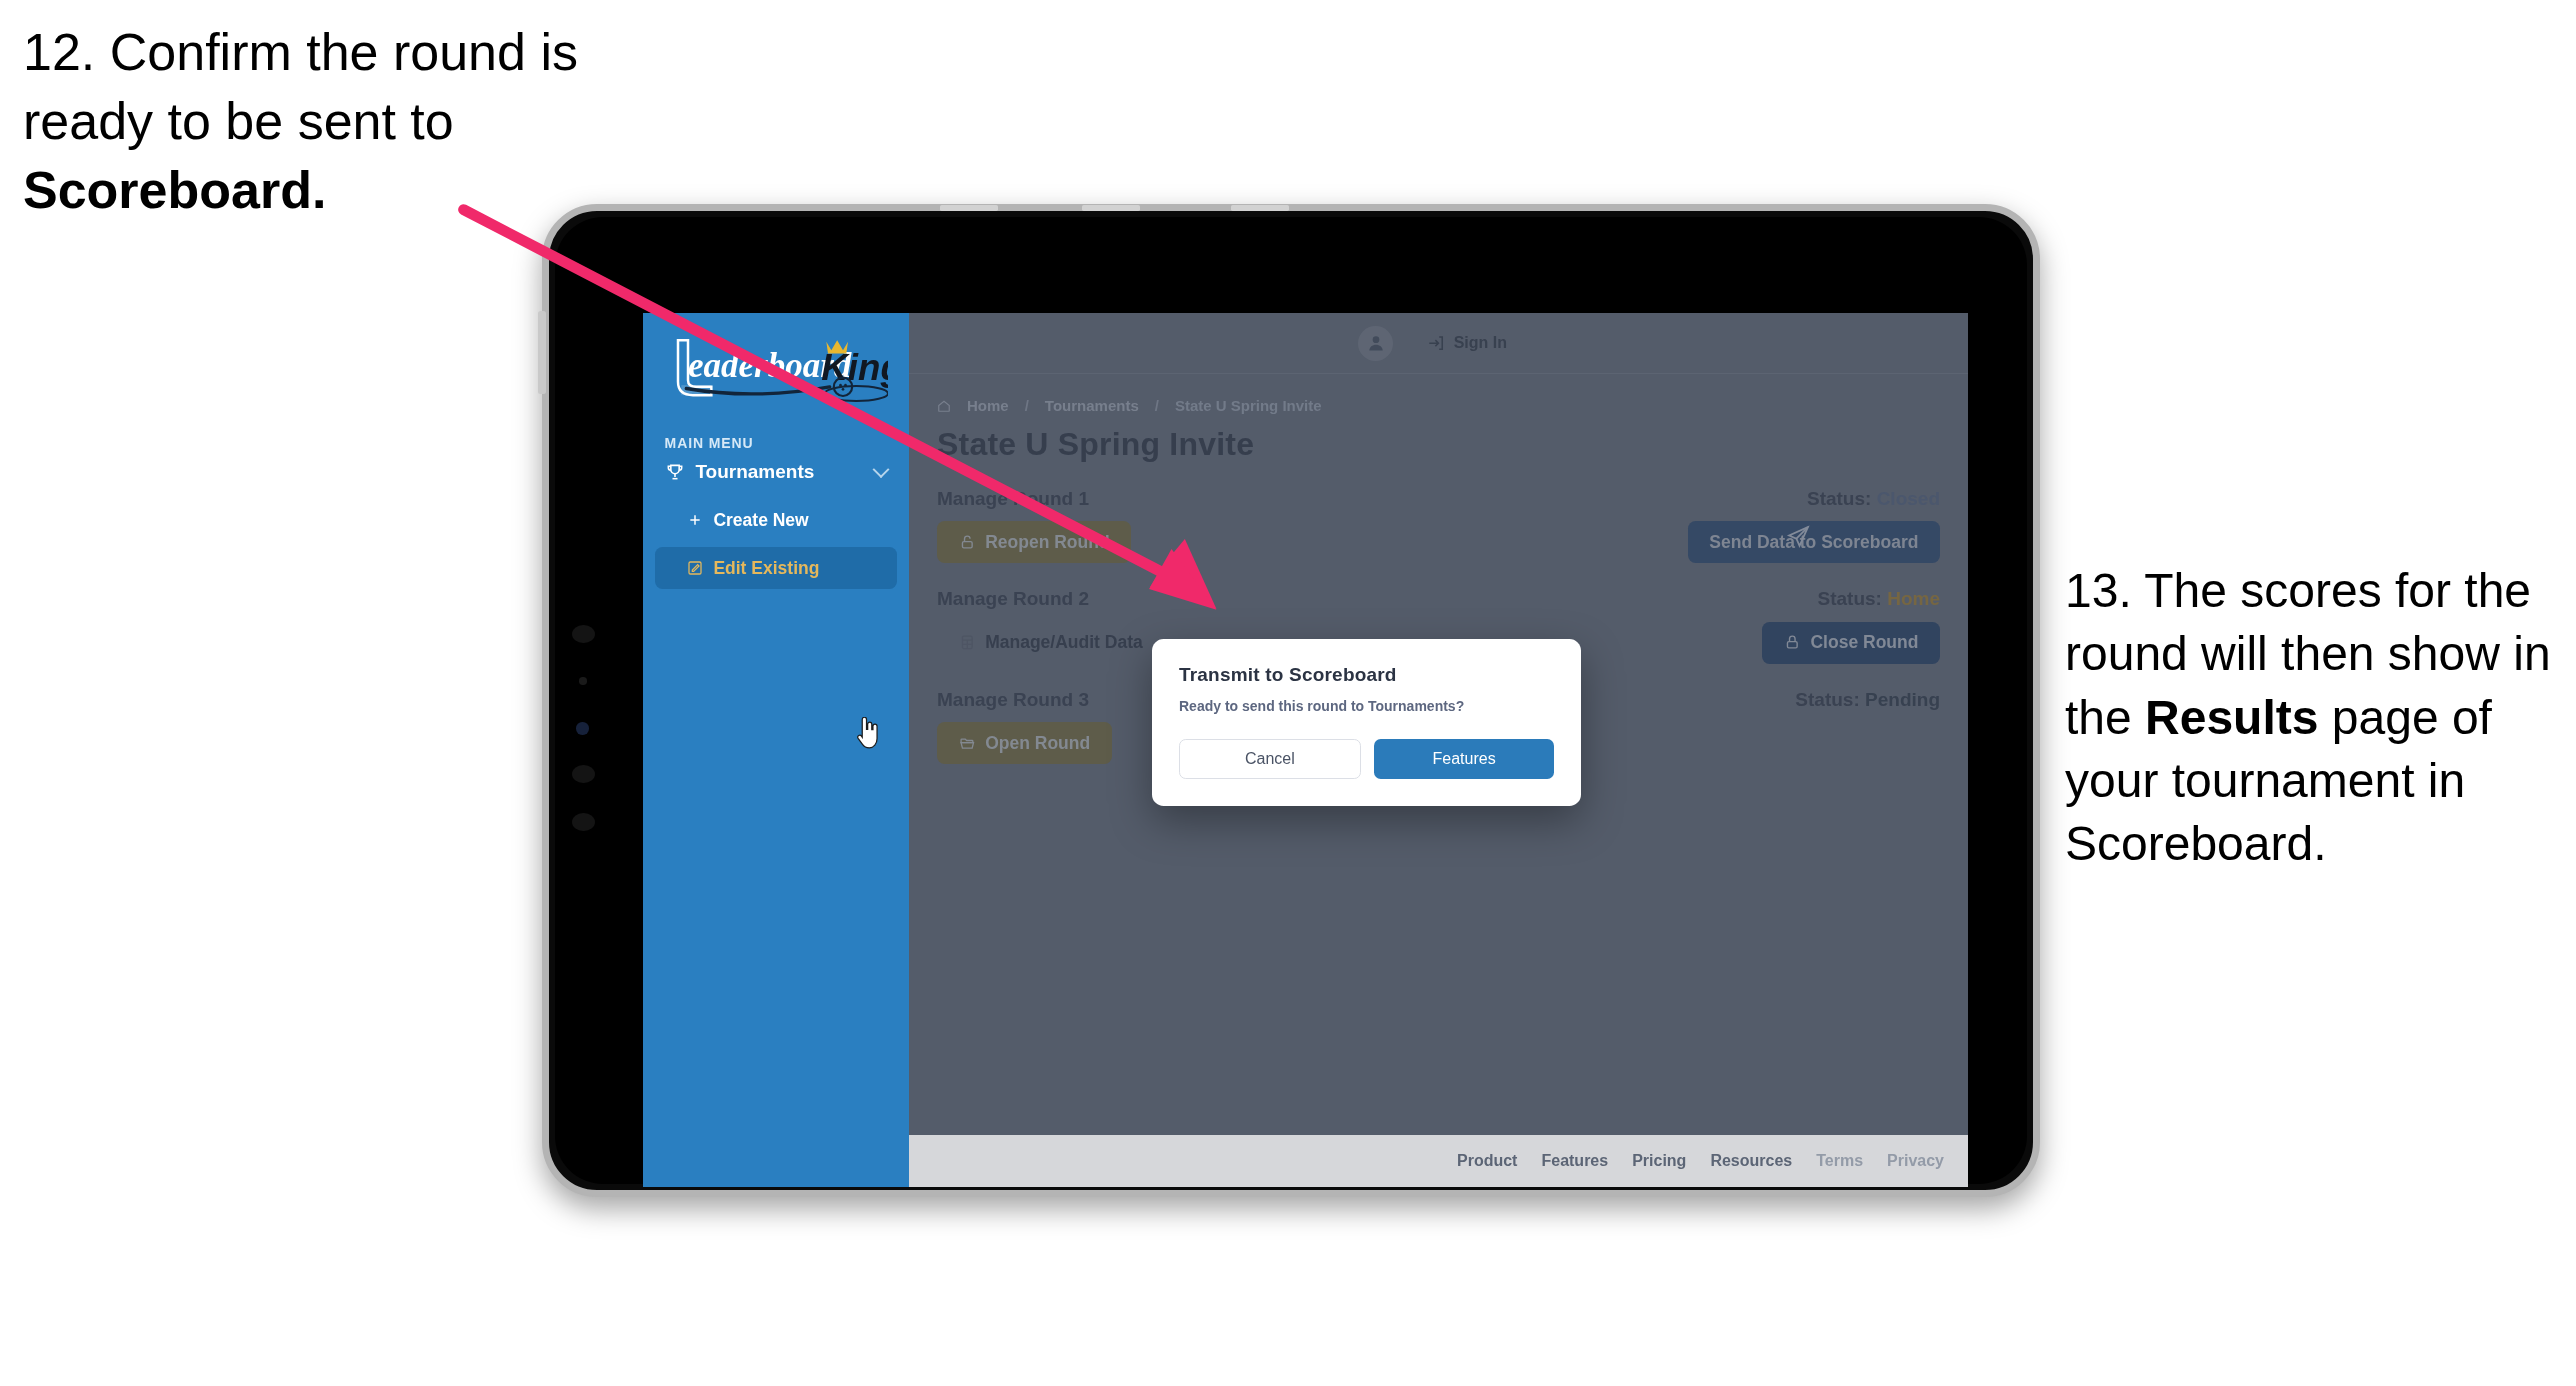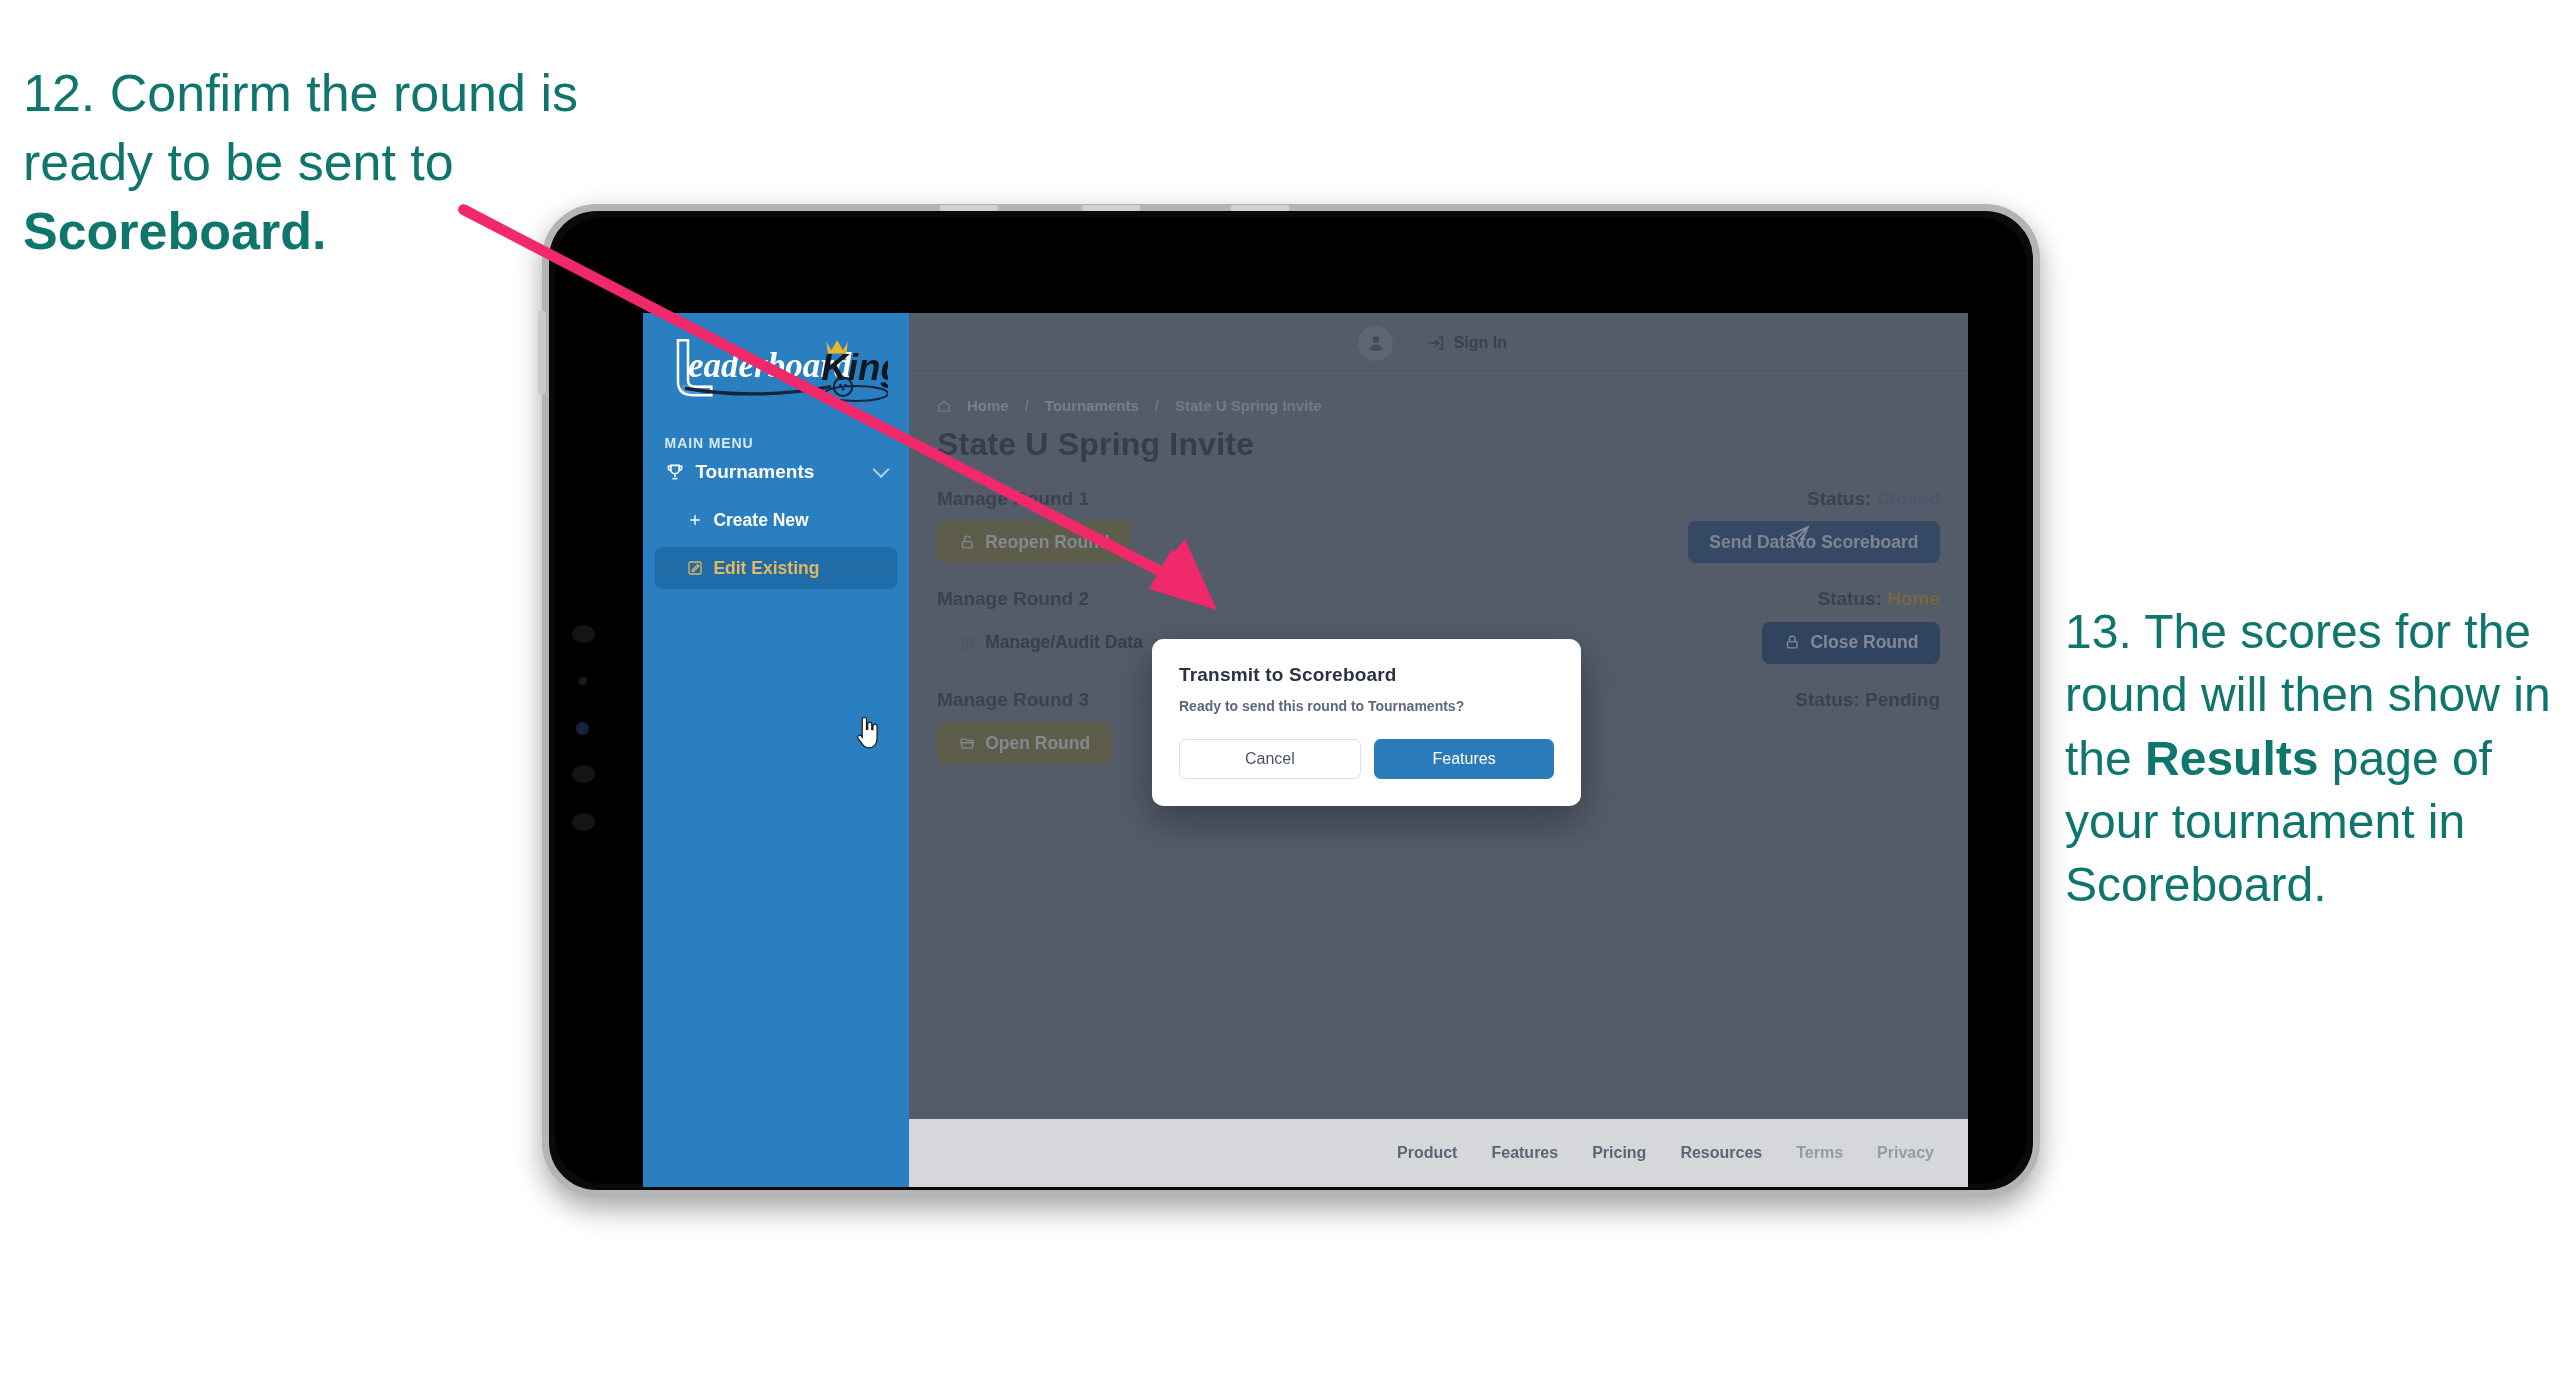--- a/index.html
+++ b/index.html
@@ -4,21 +4,21 @@
 <style>
   html,body{margin:0;padding:0;}
   body{
     width:2576px;height:1386px;
     background:#ffffff;
     font-family:"Liberation Sans", sans-serif;
     position:relative;overflow:hidden;
   }
 
   
-  .annot{position:absolute;color:#0f766e;line-height:1.32;margin-top:41px;}
+  .annot{position:absolute;color:#000000;line-height:1.32;}
   #annot-left{left:23px;top:18.3px;width:649px;font-size:52px;}
   #annot-right{left:2065px;top:559px;width:516px;font-size:48px;}
   .annot b{font-weight:bold;}
 
   
   #arrow{position:absolute;left:0;top:0;width:2576px;height:1386px;pointer-events:none;}
 
   
   #tablet{
     position:absolute;left:542px;top:204px;width:1498px;height:993px;
@@ -99,22 +99,22 @@
 
   .round-actions{display:flex;align-items:center;justify-content:space-between;margin-top:11.6px;}
   .btn{display:inline-flex;align-items:center;gap:10px;border-radius:7.5px;
     padding:0 21.6px;height:42px;font-size:17.5px;font-weight:bold;box-sizing:border-box;}
   .btn-olive{background:#6d6950;color:#9aa0a6;}
   .btn-ghost{background:transparent;color:#3d4655;}
   .btn-blue{background:#3b5271;color:#949ca8;position:relative;}
   .btn-navy{background:#364c6a;color:#98a0ac;}
 
   #footer{
-    margin-top:auto;background:#ffffff;height:68px;display:flex;align-items:center;
-    justify-content:flex-end;gap:34px;padding-right:34px;box-sizing:border-box;
+    margin-top:auto;background:#ffffff;height:52px;display:flex;align-items:center;
+    justify-content:flex-end;gap:24px;padding-right:24px;box-sizing:border-box;
   }
   .flink{font-size:16px;color:#6b7585;font-weight:bold;}
   .flink.dim{color:#aeb6c2;}
 
   
   #modal-backdrop{position:absolute;inset:0;background:rgba(30,36,48,.18);}
   #modal{
     position:absolute;left:509px;top:326px;width:429px;
     background:#ffffff;border-radius:11.6px;padding:25px 27px 27px 27px;
     box-shadow:0 15px 42px rgba(0,0,0,.34);box-sizing:border-box;

